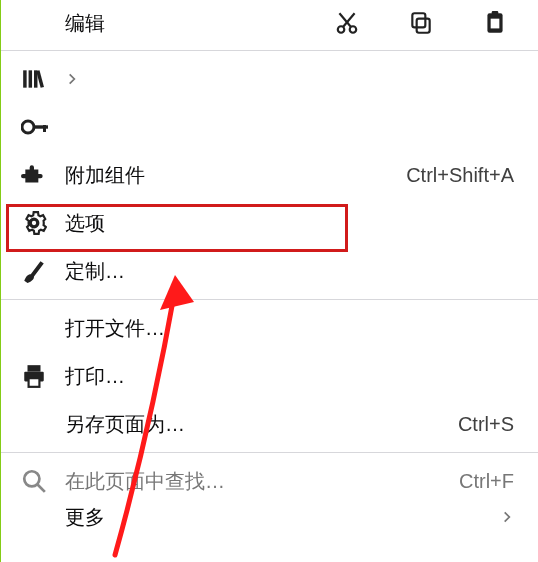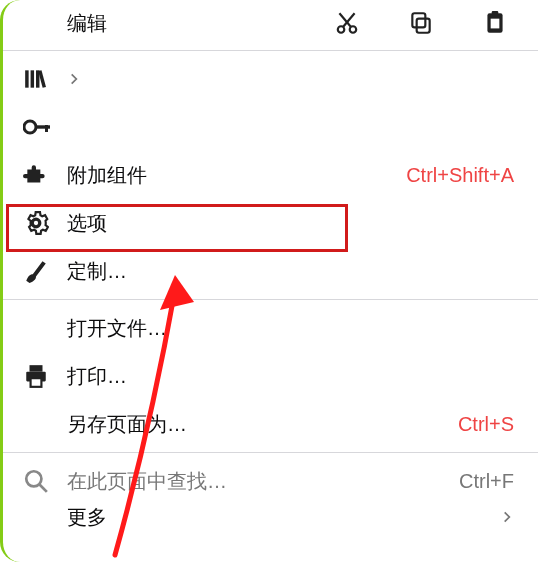--- a/index.html
+++ b/index.html
@@ -8,45 +8,44 @@
     width: 538px;
     height: 562px;
     background: #fff;
     font-family: "Microsoft YaHei", "PingFang SC", sans-serif;
     font-size: 20px;
     color: #0c0c0d;
     overflow: hidden;
     position: relative;
   }
   .menu {
-    border-left: 3px solid #84cc16;
+    border-left: 1px solid #84cc16;
     width: 100%;
     height: 100%;
     padding-top: 0;
-    border-radius: 20px;
   }
   .row {
     display: flex;
     align-items: center;
     height: 48px;
     padding-left: 20px;
     padding-right: 24px;
   }
   .row .icon-slot {
     width: 44px;
     display: flex;
     align-items: center;
     justify-content: flex-start;
   }
   .row .label {
     flex: 1;
     white-space: nowrap;
   }
   .row .shortcut {
-    color: #ef4444;
+    color: #404040;
     font-size: 20px;
   }
   .sep {
     border-top: 1px solid #d7d7db;
     margin: 4px 0;
   }
   .edit-row {
     height: 46px;
     padding-top: 0;
   }

